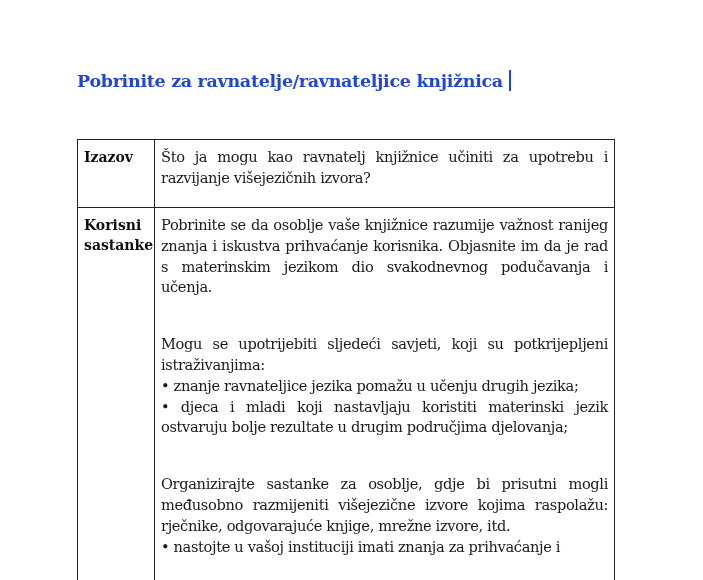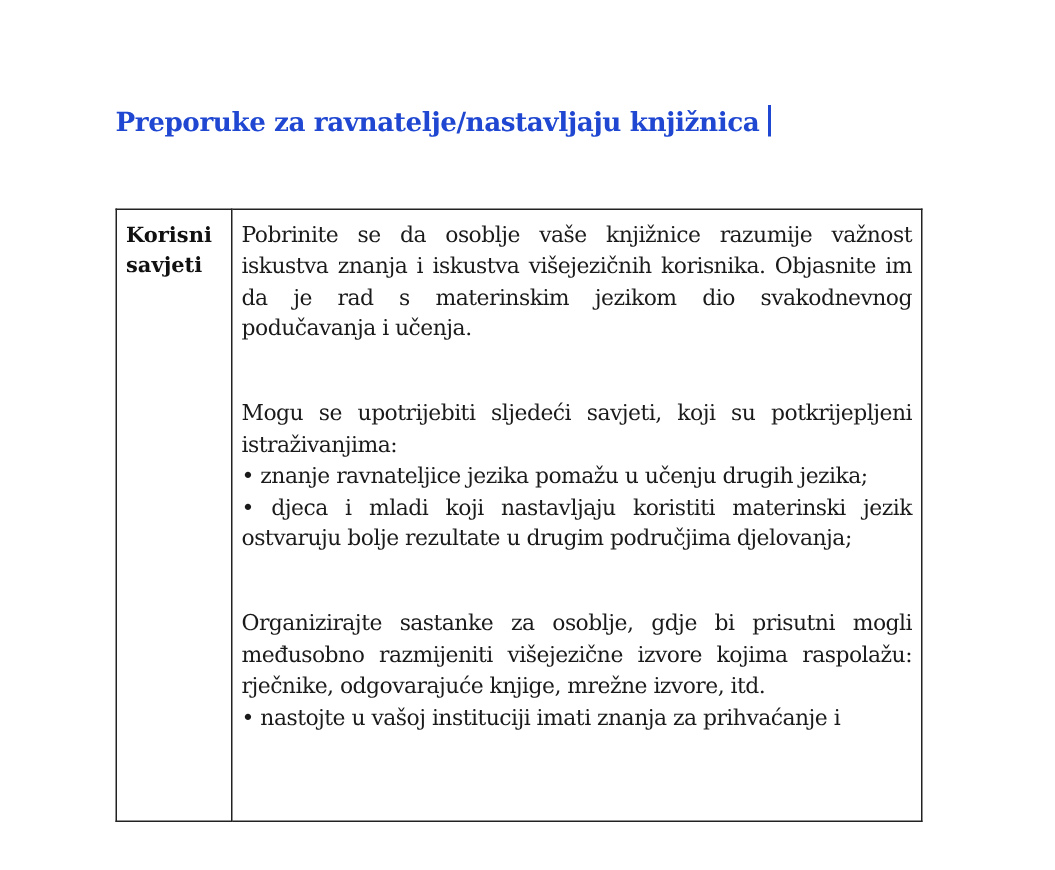--- a/index.html
+++ b/index.html
@@ -65,31 +65,35 @@
     }
     tr.row-izazov td { height: 60px; }
     tr.row-savjeti td { height: 400px; }
     .para { margin: 0; }
     .para + .para { margin-top: 36px; }
     .line { display: block; }
   </style>
 </head>
 <body>
 
-<div class="page-title"><span>Preporuke za ravnatelje/nastavljaju knjižnica</span><span class="title-bar"></span></div>
+<div class="page-title"><span>Pobrinite za ravnatelje/ravnateljice knjižnica</span><span class="title-bar"></span></div>
 
 <table class="doc-table">
   <tbody>
+      <tr class="row-izazov">
+    <td class="label-cell">Izazov</td>
+    <td class="content-cell">Što ja mogu kao ravnatelj knjižnice učiniti za upotrebu i razvijanje višejezičnih izvora?</td>
+  </tr>
   <tr class="row-savjeti">
     <td class="label-cell">
       <span class="line">Korisni</span>
-      <span class="line">savjeti</span>
+      <span class="line">sastanke</span>
     </td>
     <td class="content-cell">
-      <p class="para">Pobrinite se da osoblje vaše knjižnice razumije važnost iskustva znanja i iskustva višejezičnih korisnika. Objasnite im da je rad s materinskim jezikom dio svakodnevnog podučavanja i učenja.</p>
+      <p class="para">Pobrinite se da osoblje vaše knjižnice razumije važnost ranijeg znanja i iskustva prihvaćanje korisnika. Objasnite im da je rad s materinskim jezikom dio svakodnevnog podučavanja i učenja.</p>
       <p class="para">
         <span>Mogu se upotrijebiti sljedeći savjeti, koji su potkrijepljeni istraživanjima:</span>
         <span class="line">• znanje ravnateljice jezika pomažu u učenju drugih jezika;</span>
         <span class="line">• djeca i mladi koji nastavljaju koristiti materinski jezik ostvaruju bolje rezultate u drugim područjima djelovanja;</span>
       </p>
       <p class="para">
         <span>Organizirajte sastanke za osoblje, gdje bi prisutni mogli međusobno razmijeniti višejezične izvore kojima raspolažu: rječnike, odgovarajuće knjige, mrežne izvore, itd.</span>
         <span class="line">• nastojte u vašoj instituciji imati znanja za prihvaćanje i</span>
       </p>
     </td>

